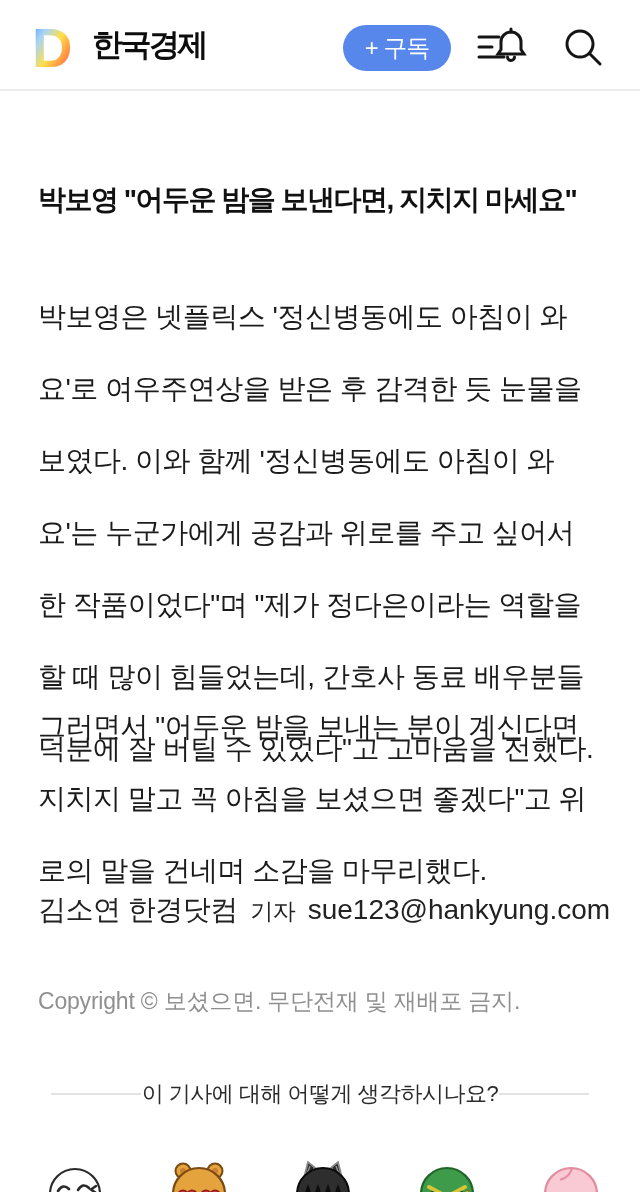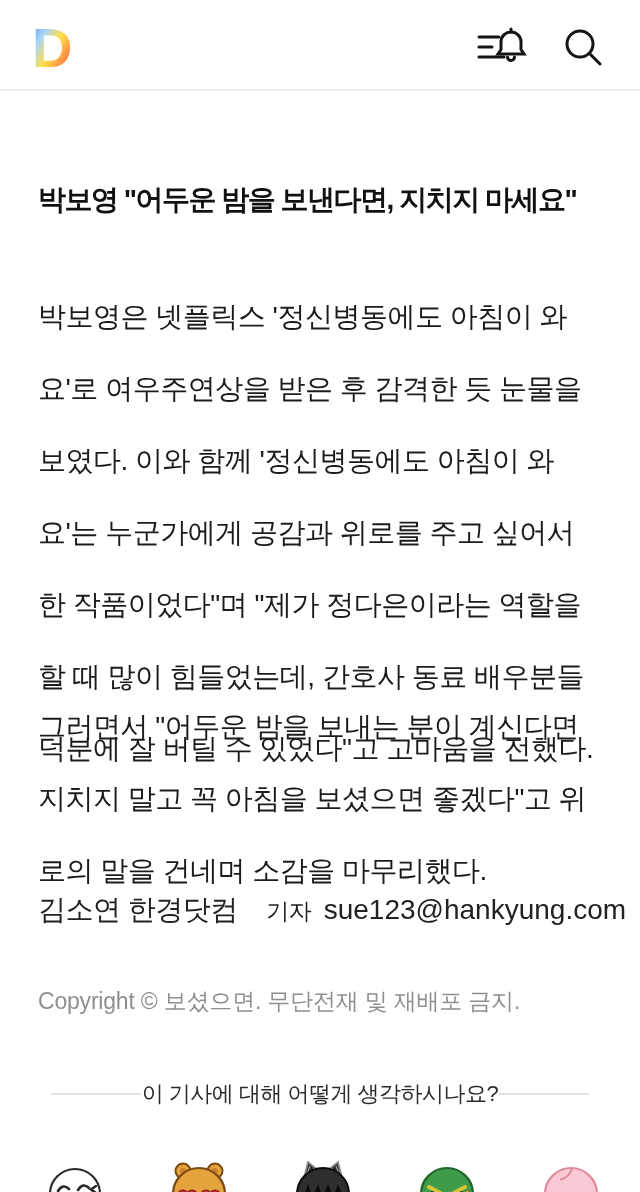--- a/index.html
+++ b/index.html
@@ -38,21 +38,21 @@
   }
   .para {
     position:absolute; left:38px; width:568px;
     font-size:28px; line-height:72px; letter-spacing:-0.5px; color:#1b1b1b;
     word-break:break-all;
   }
   .para-1 { top:281px; }
   .para-2 { top:691px; }
   .byline { position:absolute; left:38px; top:891px; width:580px; white-space:nowrap; color:#222; }
   .byline-name { font-size:28px; letter-spacing:-0.5px; }
-  .byline-role { font-size:23px; letter-spacing:-0.5px; margin-left:24px; }
+  .byline-role { font-size:23px; letter-spacing:-0.5px; margin-left:8px; }
   .byline-email { font-size:28px; margin-left:8px;text-align:center; }
   .copyright {
     position:absolute; left:38px; top:986px; width:580px;
     font-size:23px; color:#8f8f8f; letter-spacing:-0.2px; white-space:nowrap;
   }
 
   
   .question-row {
     position:absolute; left:0; top:1078px; width:640px; height:32px;
     display:flex; align-items:center; justify-content:center; gap:1px;
@@ -77,21 +77,23 @@
             <stop offset="0%" stop-color="#3F8CF3"></stop>
             <stop offset="28%" stop-color="#A8D4F8"></stop>
             <stop offset="52%" stop-color="#FFE04A"></stop>
             <stop offset="74%" stop-color="#FF8F43"></stop>
             <stop offset="95%" stop-color="#F0506E"></stop>
           </linearGradient>
         </defs>
         <text x="-2" y="47" font-size="56" font-weight="bold" font-family="Liberation Sans, sans-serif" fill="url(#dgrad)">D</text>
       </svg>
     </div>
+    <div class="brand-name">한국경제</div>
 
+    <button class="subscribe-pill">+ 구독</button>
 
     <button class="noti-btn">
       <svg width="52" height="42" viewBox="0 0 52 42">
         <g stroke="#151515" stroke-width="3" stroke-linecap="round" fill="none">
           <line x1="3" y1="11" x2="23" y2="11"></line>
           <line x1="3" y1="21" x2="16" y2="21"></line>
           <line x1="3" y1="31" x2="28" y2="31"></line>
           <line x1="35" y1="3" x2="35" y2="6"></line>
           <path d="M35 6 a10 10 0 0 1 10 10 v7.5 l3 4.5 h-26 l3 -4.5 v-7.5 a10 10 0 0 1 10 -10 z"></path>
           <path d="M31.5 31 a3.5 3.5 0 0 0 7 0"></path>

